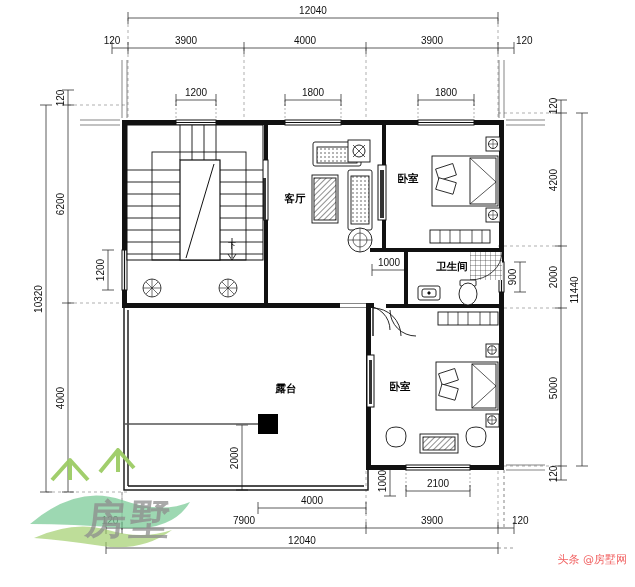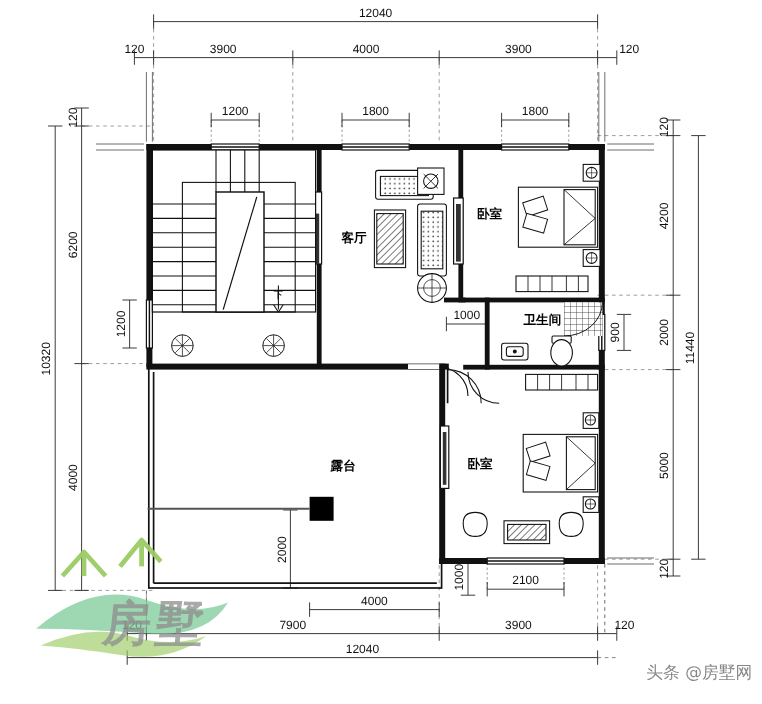--- a/index.html
+++ b/index.html
@@ -15,21 +15,21 @@
   .roomlabel{font-size:10.5px;fill:#000;font-weight:bold;
              font-family:"DejaVu Sans","Liberation Sans",sans-serif;}
   .tinylabel{font-size:8px;fill:#000;font-family:"DejaVu Sans",sans-serif;}
 
   .wm-logo{position:absolute;left:22px;top:432px;width:175px;height:120px;
            opacity:.95;pointer-events:none;}
   .wm-text{position:absolute;left:86px;top:492px;font-size:40px;color:#8d8d8d;
            opacity:.75;font-family:"DejaVu Sans","Liberation Sans",sans-serif;
            font-weight:bold;letter-spacing:4px;white-space:nowrap;
            transform:skewX(-6deg);}
-  .wm-corner{position:absolute;right:8px;top:552px;font-size:14px;color:#737373;
+  .wm-corner{position:absolute;right:8px;top:552px;font-size:11px;color:#ef4444;
              opacity:.85;font-family:"DejaVu Sans","Liberation Sans",sans-serif;
              white-space:nowrap;}
 </style>
 </head>
 <body>
 
 <div id="stage">
 
 <svg viewBox="0 0 635 587">
   <defs>

